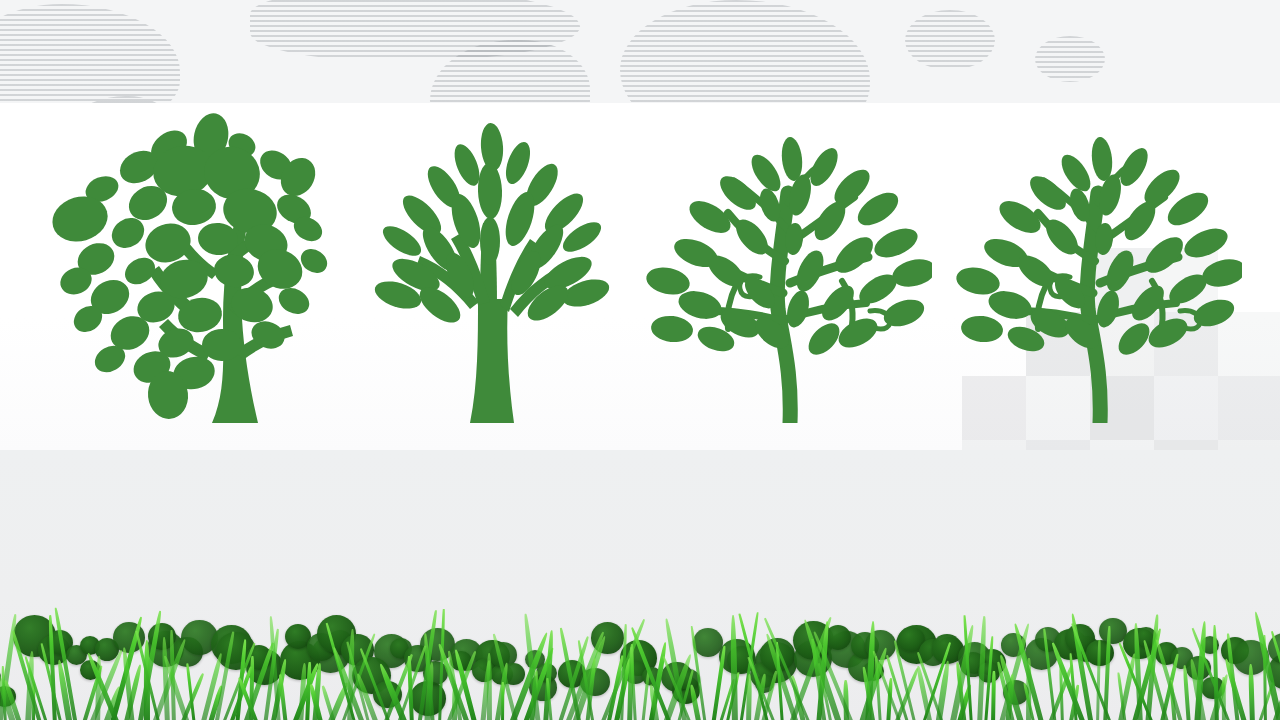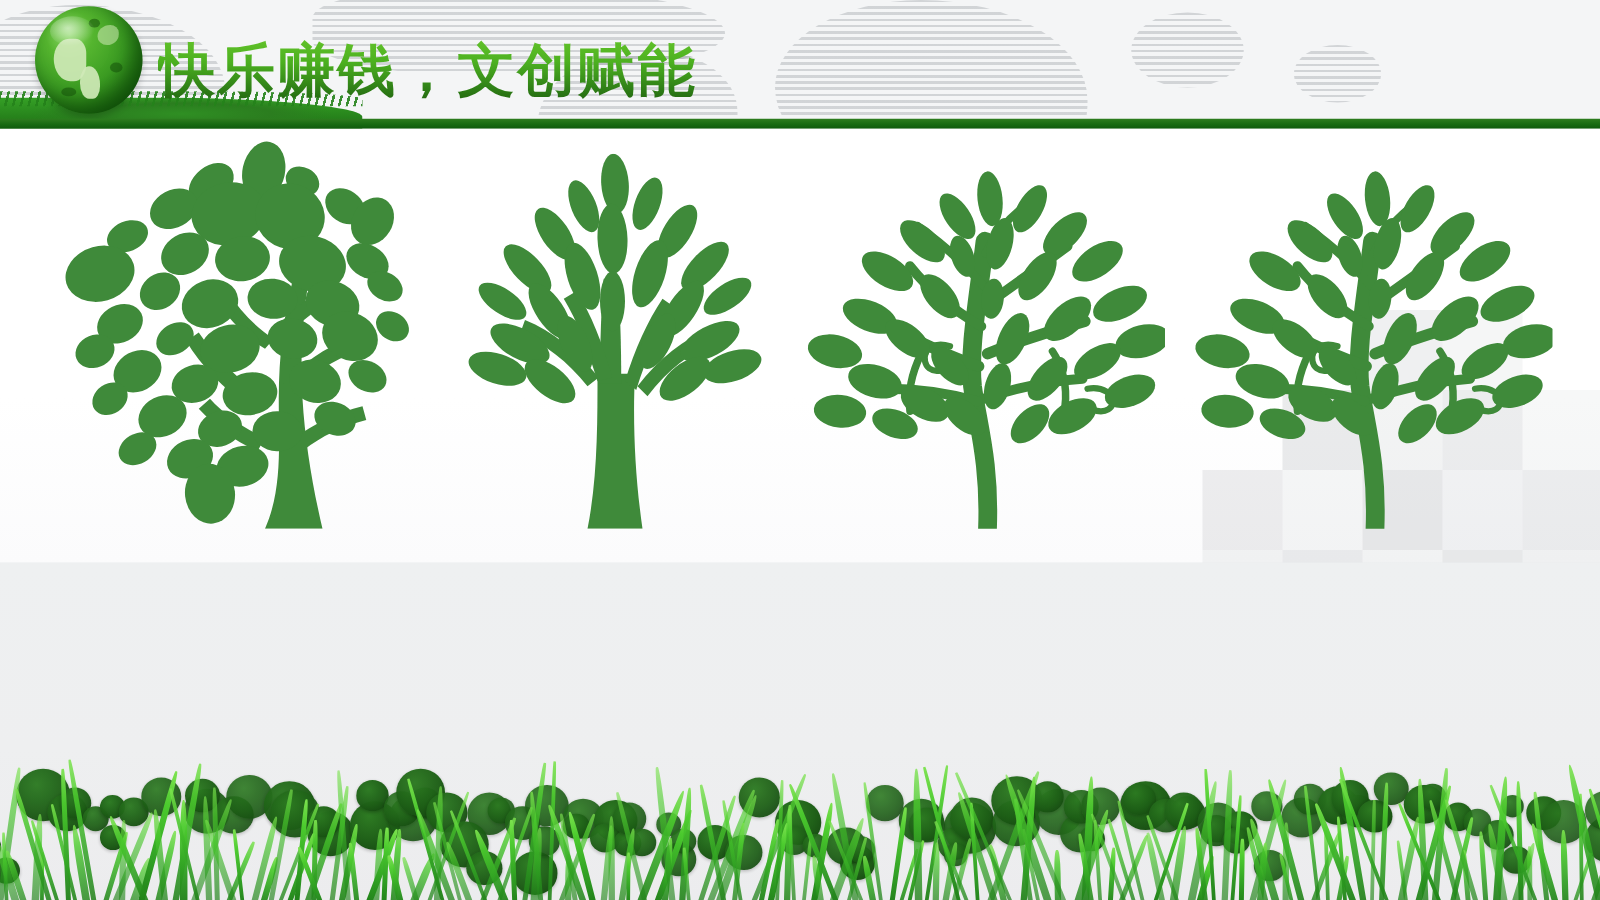--- a/index.html
+++ b/index.html
@@ -111,38 +111,20 @@
     <div class="blob" style="left:18px;top:214px;width:120px;height:180px;border-radius:60% 40% 35% 65%;"></div>
     <div class="blob" style="left:250px;top:-10px;width:330px;height:70px;border-radius:40% 60% 55% 45%;"></div>
     <div class="blob" style="left:430px;top:40px;width:160px;height:115px;border-radius:55% 45% 50% 50%;"></div>
     <div class="blob" style="left:620px;top:0px;width:250px;height:150px;border-radius:48% 55% 45% 55%;"></div>
     <div class="blob" style="left:700px;top:120px;width:210px;height:95px;border-radius:52% 48% 60% 40%;"></div>
     <div class="blob" style="left:905px;top:10px;width:90px;height:60px;border-radius:50%;"></div>
     <div class="blob" style="left:1035px;top:36px;width:70px;height:46px;border-radius:50%;"></div>
     <div class="blob" style="left:600px;top:280px;width:180px;height:60px;border-radius:50%;opacity:.5;"></div>
   </div>
 
-  <div class="header">
-
-    <div class="globe-grass"></div>
-
-    <div class="globe">
-      <span class="land" style="left:18%;top:30%;width:30%;height:40%;border-radius:55% 40% 45% 60%;"></span>
-      <span class="land" style="left:42%;top:56%;width:18%;height:30%;border-radius:50% 60% 40% 50%;"></span>
-      <span class="land" style="left:58%;top:18%;width:20%;height:18%;border-radius:60% 40% 55% 45%;opacity:.55;"></span>
-      <span class="speck" style="left:70%;top:52%;width:10px;height:8px;"></span>
-      <span class="speck" style="left:24%;top:76%;width:12px;height:7px;"></span>
-      <span class="speck" style="left:50%;top:12%;width:9px;height:7px;"></span>
-      <span class="shine"></span>
-    </div>
-
-    <div class="header-title">快乐赚钱，文创赋能</div>
-
-    <div class="header-rule"></div>
-  </div>
 
   <div class="tree-band">
 
     <div class="mosaic">
       <span class="msq" style="left:150px;top:5px;opacity:.16;"></span>
       <span class="msq" style="left:214px;top:5px;opacity:.10;"></span>
       <span class="msq" style="left:86px;top:69px;opacity:.22;"></span>
       <span class="msq" style="left:150px;top:69px;opacity:.12;"></span>
       <span class="msq" style="left:214px;top:69px;opacity:.20;"></span>
       <span class="msq" style="left:278px;top:69px;opacity:.08;"></span>

